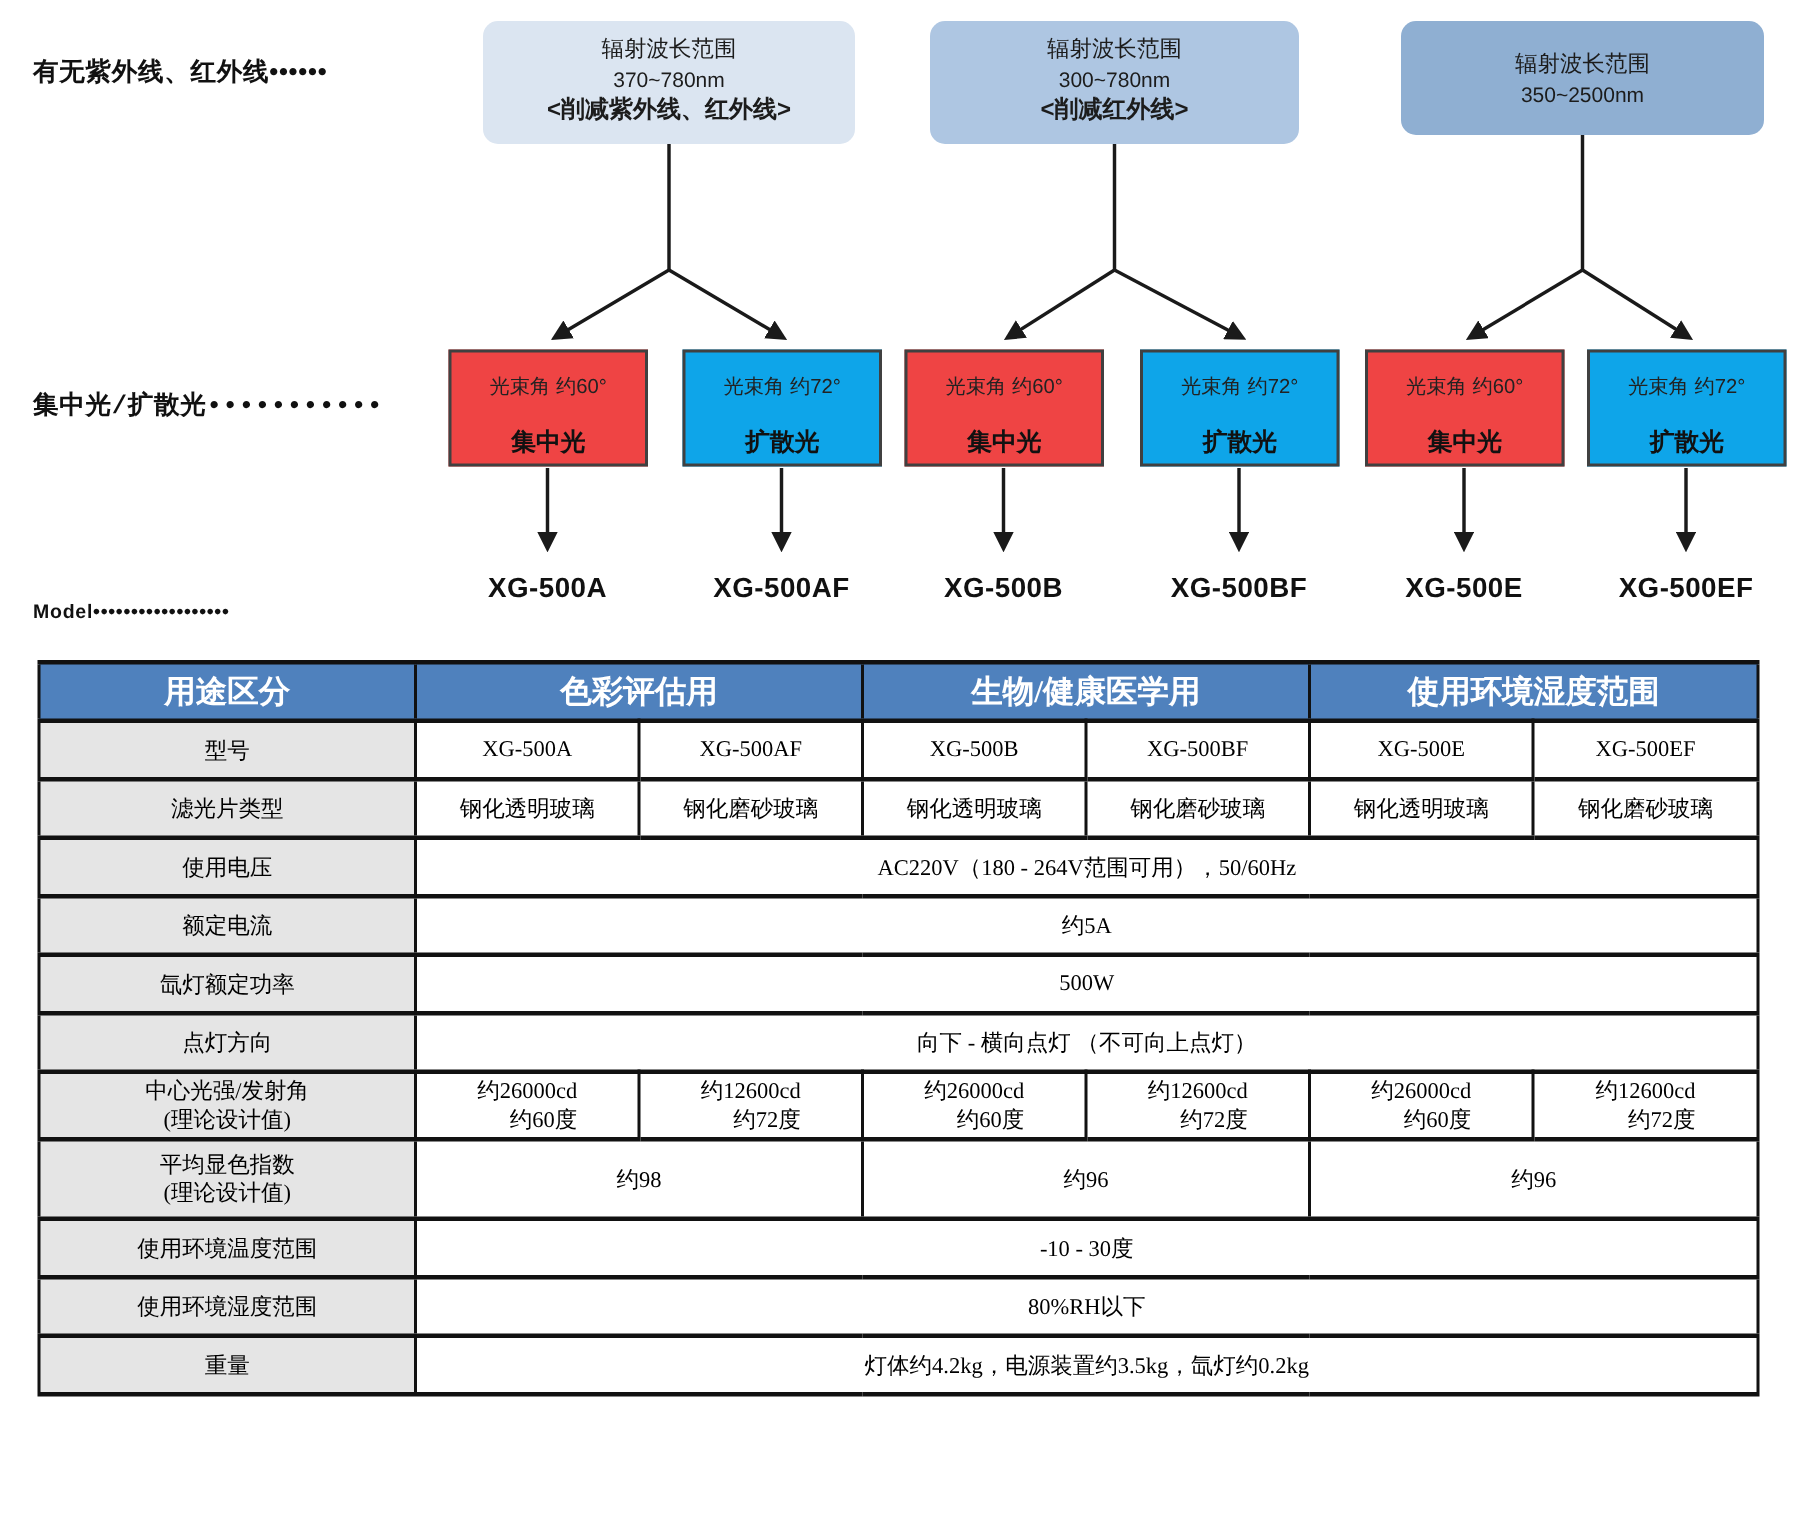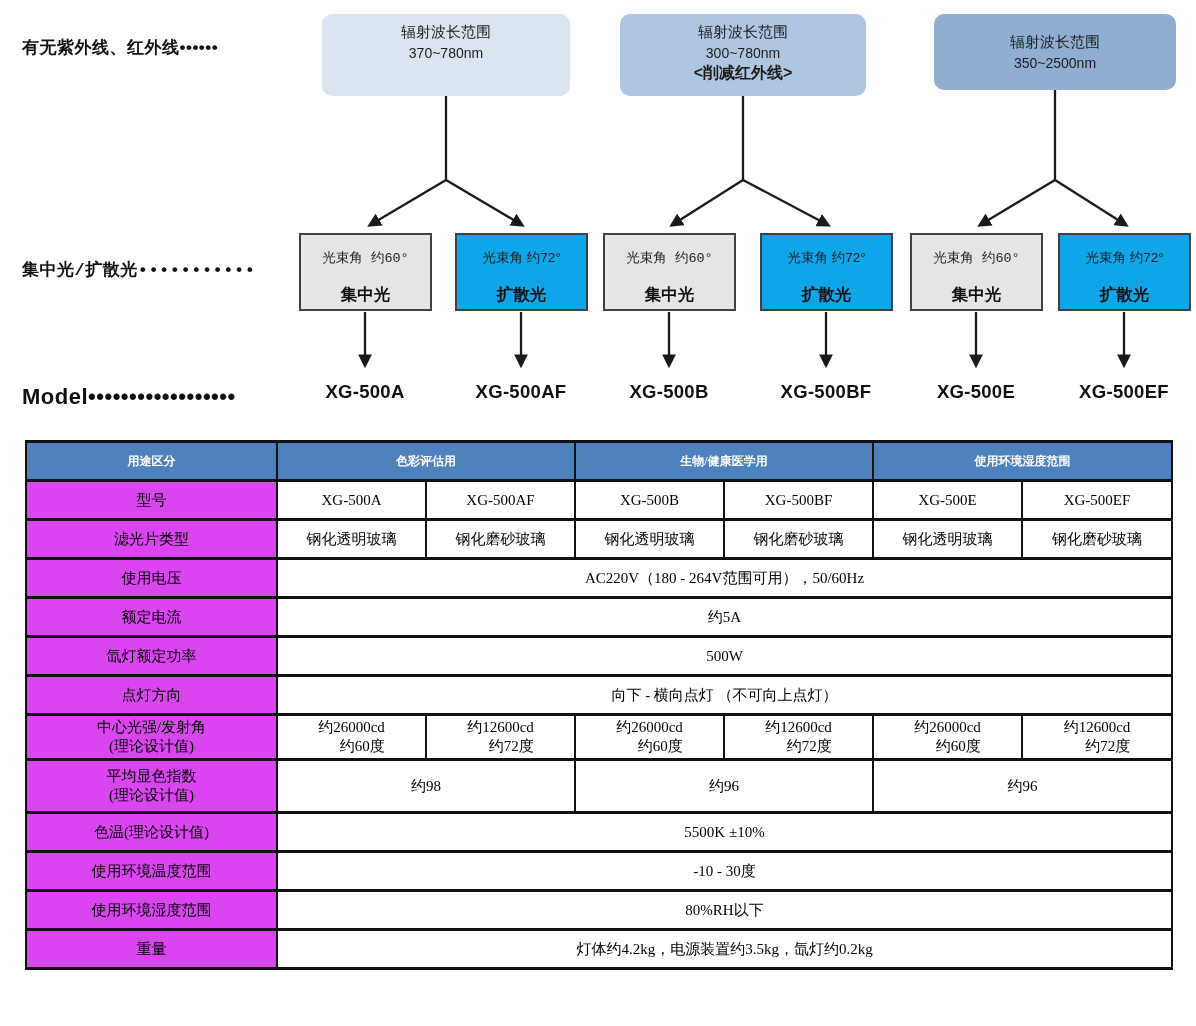--- a/index.html
+++ b/index.html
@@ -4,53 +4,53 @@
 <style>
   html,body { margin:0; padding:0; background:#fff; }
   .page { position:relative; width:1196px; height:1026px; background:#ffffff;
           font-family:"Liberation Sans","DejaVu Sans",sans-serif; overflow:hidden; }
 
   
   .arrows { position:absolute; left:0; top:0; }
   .rowlabel { position:absolute; left:22px; font-weight:bold; color:#111; font-size:17px; letter-spacing:0.5px; }
   .rl1 { top:36px; }
   .rl2 { top:258px;font-family:Liberation Mono, monospace; }
-  .rl3 { top:384px; font-size:22px; }
+  .rl3 { top:400px; font-size:13px; }
 
   .wbox { position:absolute; top:14px; border-radius:10px; text-align:center; color:#1c1c1c;
           padding-top:9px; box-sizing:border-box; height:82px; }
   .wb1 { left:322px; width:248px; background:#dbe5f1; }
   .wb2 { left:620px; width:246px; background:#aec6e2; }
   .wb3 { left:934px; width:242px; background:#8fafd2; height:76px; display:flex; flex-direction:column; justify-content:center; padding-top:0; }
   .wl1 { font-size:15px; }
   .wl2 { font-size:14px; margin-top:3px; }
   .wl3 { font-size:16px; font-weight:bold; margin-top:2px; }
 
   .gbox { position:absolute; top:233px; height:78px; width:133px; box-sizing:border-box;
           border:2px solid #404040; text-align:center; padding-top:14px; }
-  .g-light { background:#e5e5e5;font-family:Liberation Mono, monospace; }
+  .g-light { background:#ef4444; }
   .g-dark  { background:#0ea5e9; }
   .g1 { left:299px; } .g2 { left:455px; } .g3 { left:603px; }
   .g4 { left:760px; } .g5 { left:910px; } .g6 { left:1058px; }
   .ga { font-size:13.5px; color:#222; }
   .gt { font-size:16.5px; font-weight:bold; color:#111; margin-top:17px; }
 
   .model { position:absolute; top:381px; width:150px; text-align:center;
            font-size:18.5px; font-weight:bold; color:#111; letter-spacing:0.3px; }
   .m1 { left:290px; } .m2 { left:446px; } .m3 { left:594px; }
   .m4 { left:751px; } .m5 { left:901px; } .m6 { left:1049px; }
 
   
   .spec { position:absolute; left:25px; top:440px; width:1146px;
           border-collapse:collapse; table-layout:fixed;
           font-family:"Liberation Serif","DejaVu Serif",serif; font-size:15px; color:#000; }
   .spec td { border:2px solid #111; border-top-width:3px; border-bottom-width:3px;
              text-align:center; vertical-align:middle; padding:2px 4px; height:39px; box-sizing:border-box; }
-  .spec tr.hdr td { background:#4f81bd; color:#ffffff; font-weight:bold; font-size:12px; }
-  .spec td.lbl { background:#d946ef; }
+  .spec tr.hdr td { background:#4f81bd; color:#ffffff; font-weight:bold; font-size:21px; }
+  .spec td.lbl { background:#e5e5e5; }
   .pre { white-space:pre-line; }
   .stack { display:inline-block; text-align:right; white-space:pre-line; }
   tr.tall1 td { height:41px; }
   tr.tall2 td { height:53px; }
 </style>
 </head>
 <body>
 
 <div class="page">
 
@@ -79,20 +79,21 @@
     </g>
   </svg>
 
   <div class="rowlabel rl1">有无紫外线、红外线••••••</div>
   <div class="rowlabel rl2">集中光/扩散光•••••••••••</div>
   <div class="rowlabel rl3">Model••••••••••••••••••</div>
 
   <div class="wbox wb1">
     <div class="wl1">辐射波长范围</div>
     <div class="wl2">370~780nm</div>
+    <div class="wl3">&lt;削减紫外线、红外线&gt;</div>
   </div>
   <div class="wbox wb2">
     <div class="wl1">辐射波长范围</div>
     <div class="wl2">300~780nm</div>
     <div class="wl3">&lt;削减红外线&gt;</div>
   </div>
   <div class="wbox wb3">
     <div class="wl1">辐射波长范围</div>
     <div class="wl2">350~2500nm</div>
   </div>
@@ -197,24 +198,20 @@
 约72度</span></td>
       </tr>
       <tr class="tall2">
         <td class="lbl pre">平均显色指数
 (理论设计值)</td>
         <td colspan="2">约98</td>
         <td colspan="2">约96</td>
         <td colspan="2">约96</td>
       </tr>
       <tr>
-        <td class="lbl">色温(理论设计值)</td>
-        <td colspan="6">5500K ±10%</td>
-      </tr>
-      <tr>
         <td class="lbl">使用环境温度范围</td>
         <td colspan="6">-10 - 30度</td>
       </tr>
       <tr>
         <td class="lbl">使用环境湿度范围</td>
         <td colspan="6">80%RH以下</td>
       </tr>
       <tr>
         <td class="lbl">重量</td>
         <td colspan="6">灯体约4.2kg，电源装置约3.5kg，氙灯约0.2kg</td>

